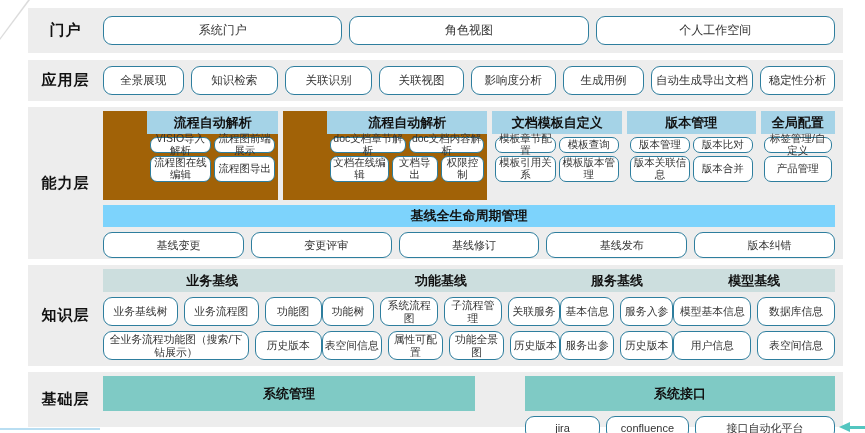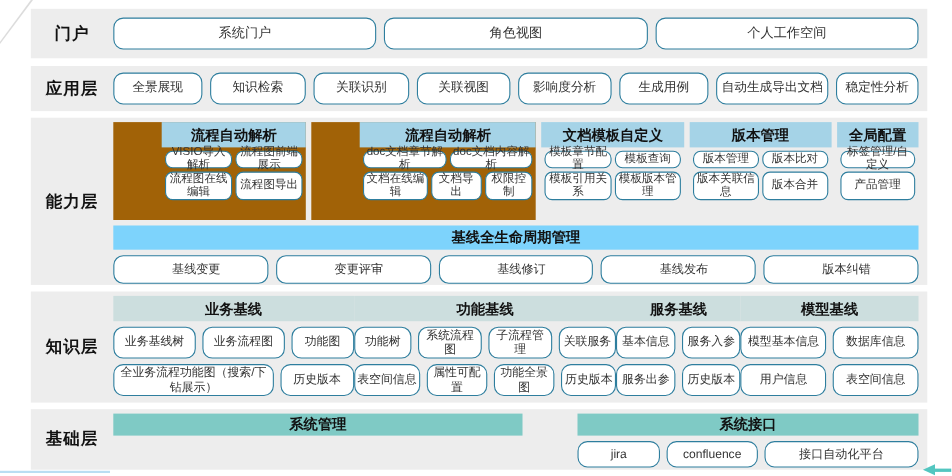--- a/index.html
+++ b/index.html
@@ -40,21 +40,21 @@
   .kn-groups{display:flex;}
   .kn-group{display:flex;flex-direction:column;min-width:0;}
   .kn-hd{height:23px;background:#ccdede;margin-bottom:5px;}
   .kn-row{display:flex;gap:6px;margin-bottom:5px;}
   .kn-row .box{flex:1;height:29px;font-size:10.8px;}
   
   #band-fd{top:372px;height:55px;}
   #band-fd .content{justify-content:flex-start;padding-top:4px;}
   .fd-groups{display:flex;}
   .fd-group{display:flex;flex-direction:column;min-width:0;}
-  .fd-hd{height:20px;margin-bottom:5px;background:#7fcac5;}
+  .fd-hd{height:35px;margin-bottom:5px;background:#7fcac5;}
   .fd-row{display:flex;gap:6px;}
   .fd-row .box{height:24px;}
   #fd-sys{width:372px;margin-right:50px;flex:none;}
   #fd-if{flex:1;}
   .squiggly{text-decoration-style:wavy;text-decoration-color:#cc3333;text-underline-offset:3px;}
 
   
   .corner-gray{position:absolute;left:0;top:0;width:0;height:0;
       border-top:40px solid #dcdcdc;border-right:30px solid transparent;z-index:5;}
   .corner-white{position:absolute;left:0;top:0;width:0;height:0;

